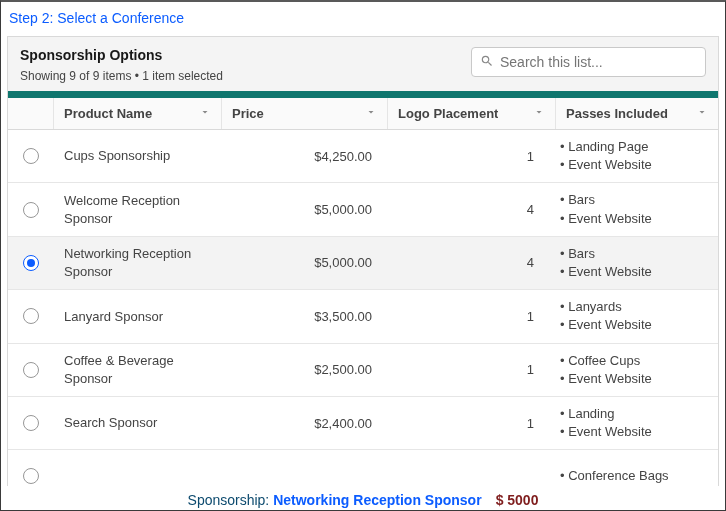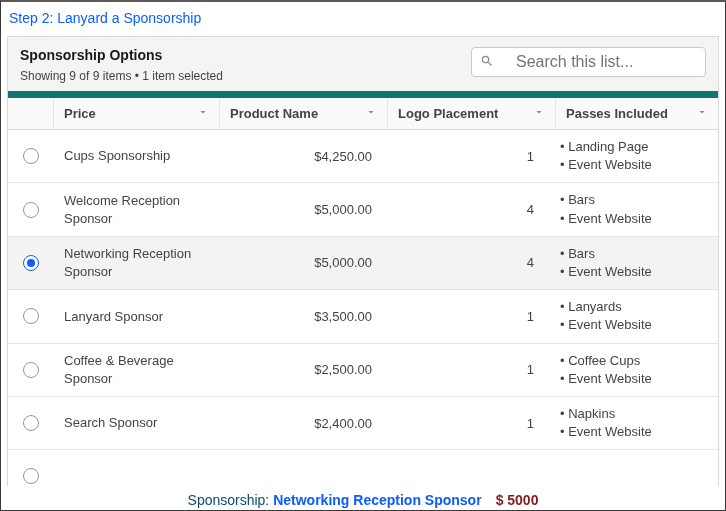--- a/index.html
+++ b/index.html
@@ -6,21 +6,21 @@
   body { font-family: "Segoe UI", Arial, sans-serif; font-size: 13px; color: #181818; background: #fff; }
   .frame { width: 726px; height: 511px; border: 1px solid #3a3a3a; border-top: 2px solid #595959; padding: 2px 6px 6px 6px; }
   .step-title { color: #0b5cff; font-size: 14px; padding: 6px 2px 10px 2px; font-weight: 400; }
   .panel { border: 1px solid #d9d9d9; border-bottom: none; }
   .panel-head { background: #f4f4f4; border-bottom: 7px solid #0f766e; padding: 10px 12px 8px 12px; display: flex; align-items: flex-start; justify-content: space-between; }
   .panel-head-left { }
   .panel-title { font-weight: 700; font-size: 14px; margin-bottom: 6px;}
   .panel-sub { font-size: 12px; color: #444; }
   .search-wrap { width: 235px; height: 30px; background: #fff; border: 1px solid #c9c9c9; border-radius: 4px; display: flex; align-items: center; padding: 0 8px; }
   .search-wrap svg { width: 14px; height: 14px; fill: #888; flex: 0 0 auto; }
-  .search-wrap input { border: none; outline: none; flex: 1; font-size: 16px; margin-left: 22px; color: #333; background: transparent; }
+  .search-wrap input { border: none; outline: none; flex: 1; font-size: 14px; margin-left: 6px; color: #333; background: transparent; }
   .thead { display: flex; background: #fafafa; border-bottom: 1px solid #d9d9d9; }
   .th { display: flex; align-items: center; justify-content: space-between; padding: 8px 10px; font-weight: 700; font-size: 13px; color: #444; border-right: 1px solid #e5e5e5; }
   .th:last-child { border-right: none; }
   .th .label { white-space: nowrap; overflow: hidden; text-overflow: ellipsis; }
   .th .chev { flex: 0 0 auto; margin-left: 6px; }
   .th .chev svg { width: 12px; height: 12px; fill: #888; }
   .col-sel { width: 46px; flex: 0 0 46px; }
   .col-name { flex: 0 0 168px; }
   .col-price { flex: 0 0 166px; }
   .col-pass { flex: 0 0 162px; }
@@ -42,49 +42,49 @@
   .footer .lbl { color: #0c4a6e; }
   .footer .val { color: #0b5cff; font-weight: 700; }
   .footer .amt { color: #7f1d1d; font-weight: 700; margin-left: 14px; }
   .cell.col-name { line-height: 1.35; }
 </style>
 </head>
 <body>
 
 <div class="frame">
 
-  <div class="step-title">Step 2: Lanyard a Sponsorship</div>
+  <div class="step-title">Step 2: Select a Conference</div>
 
   <div class="panel">
 
     <div class="panel-head">
       <div class="panel-head-left">
         <div class="panel-title">Sponsorship Options</div>
         <div class="panel-sub">Showing 9 of 9 items • 1 item selected</div>
       </div>
       <div class="search-wrap">
         <span>
           <svg viewBox="0 0 24 24">
               <path d="M15.5 14h-.79l-.28-.27A6.471 6.471 0 0016 9.5 6.5 6.5 0 109.5 16c1.61 0 3.09-.59 4.23-1.57l.27.28v.79l5 4.99L20.49 19l-4.99-5zm-6 0C7.01 14 5 11.99 5 9.5S7.01 5 9.5 5 14 7.01 14 9.5 11.99 14 9.5 14z"></path>
             </svg>
         </span>
         <input type="text" placeholder="Search this list..." style="">
       </div>
     </div>
 
     <div class="thead">
       <div class="th col-sel"></div>
+      <div class="th col-name">
+        <span class="label">Product Name</span>
+        <span class="chev"><svg viewBox="0 0 24 24">
+              <path d="M7 10l5 5 5-5z"></path>
+            </svg></span>
+      </div>
       <div class="th col-price">
         <span class="label">Price</span>
-        <span class="chev"><svg viewBox="0 0 24 24">
-              <path d="M7 10l5 5 5-5z"></path>
-            </svg></span>
-      </div>
-      <div class="th col-name">
-        <span class="label">Product Name</span>
         <span class="chev"><svg viewBox="0 0 24 24">
               <path d="M7 10l5 5 5-5z"></path>
             </svg></span>
       </div>
       <div class="th col-logo">
         <span class="label">Logo Placement</span>
         <span class="chev"><svg viewBox="0 0 24 24">
               <path d="M7 10l5 5 5-5z"></path>
             </svg></span>
       </div>
@@ -171,32 +171,37 @@
         </div>
         <div class="row">
           <div class="cell col-sel">
             <span class="radio"></span>
           </div>
           <div class="cell col-name">Search Sponsor</div>
           <div class="cell col-price">$2,400.00</div>
           <div class="cell col-pass">1</div>
           <div class="cell col-logo">
             <div class="logo-list">
-              <div>Napkins</div>
+              <div>Landing</div>
               <div>Event Website</div>
             </div>
           </div>
         </div>
         <div class="row">
           <div class="cell col-sel">
             <span class="radio"></span>
           </div>
           <div class="cell col-name"></div>
           <div class="cell col-price"></div>
           <div class="cell col-pass"></div>
+          <div class="cell col-logo">
+            <div class="logo-list">
+              <div>Conference Bags</div>
+            </div>
+          </div>
         </div>
       </div>
 
   </div>
 
   <div class="footer">
     <span class="lbl">Sponsorship: </span><span class="val">Networking Reception Sponsor</span><span class="amt">$ 5000</span>
   </div>
 
 </div>

